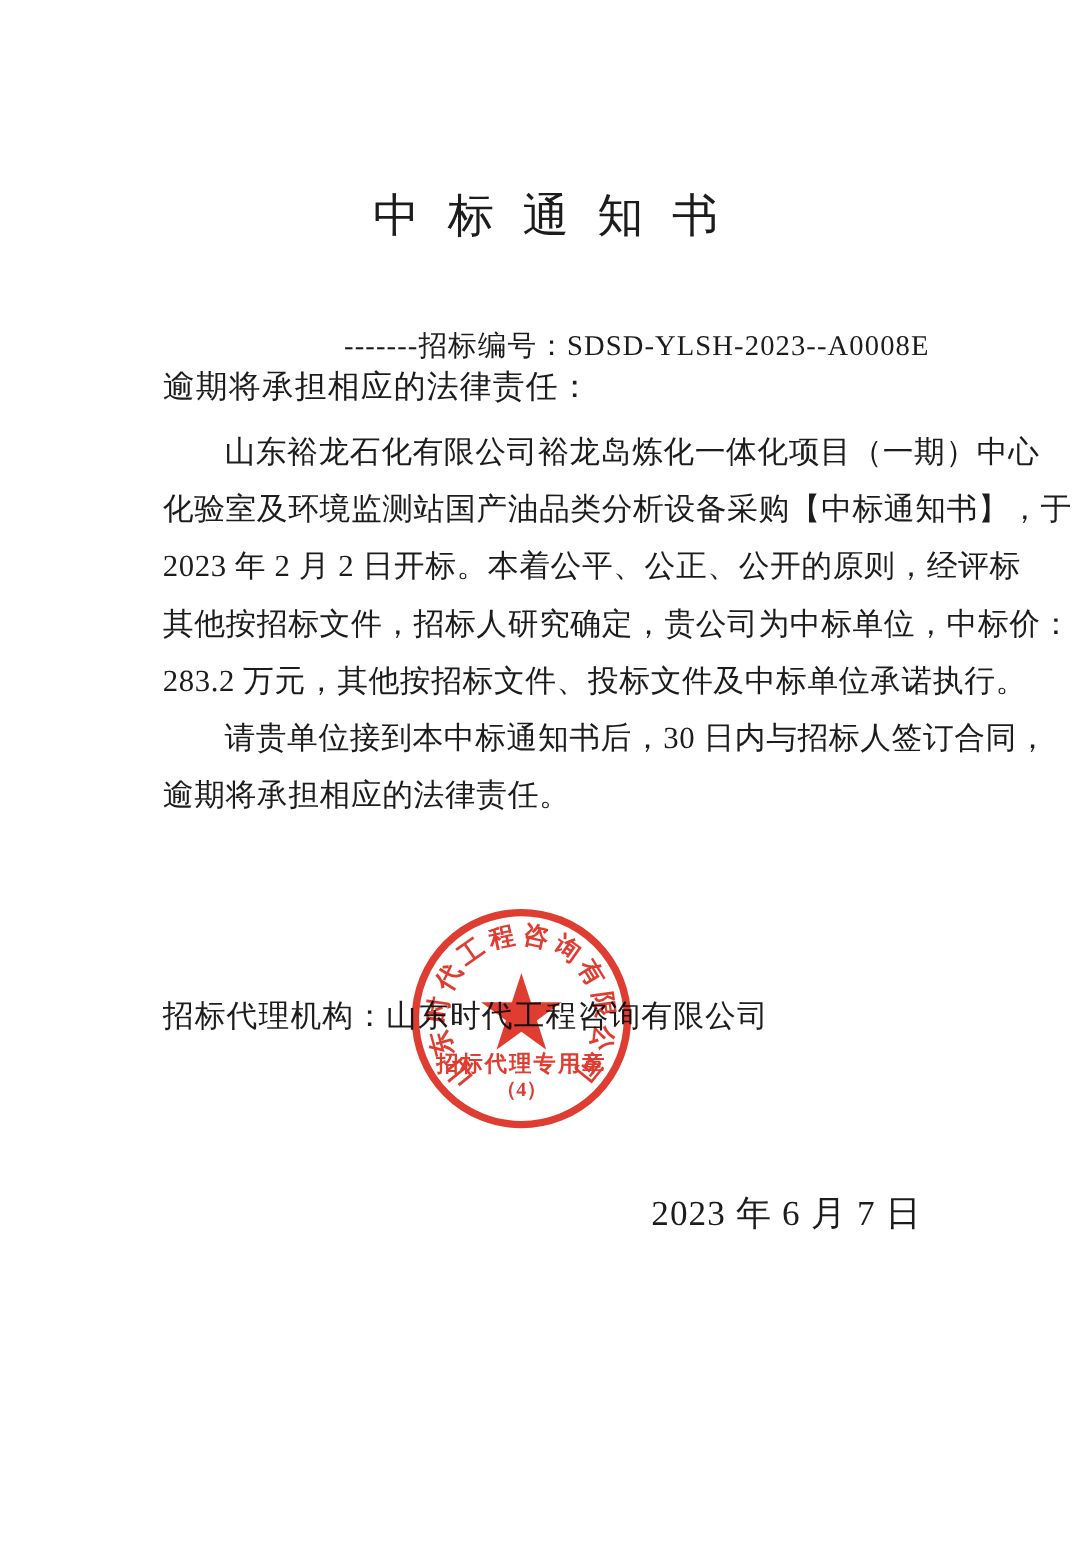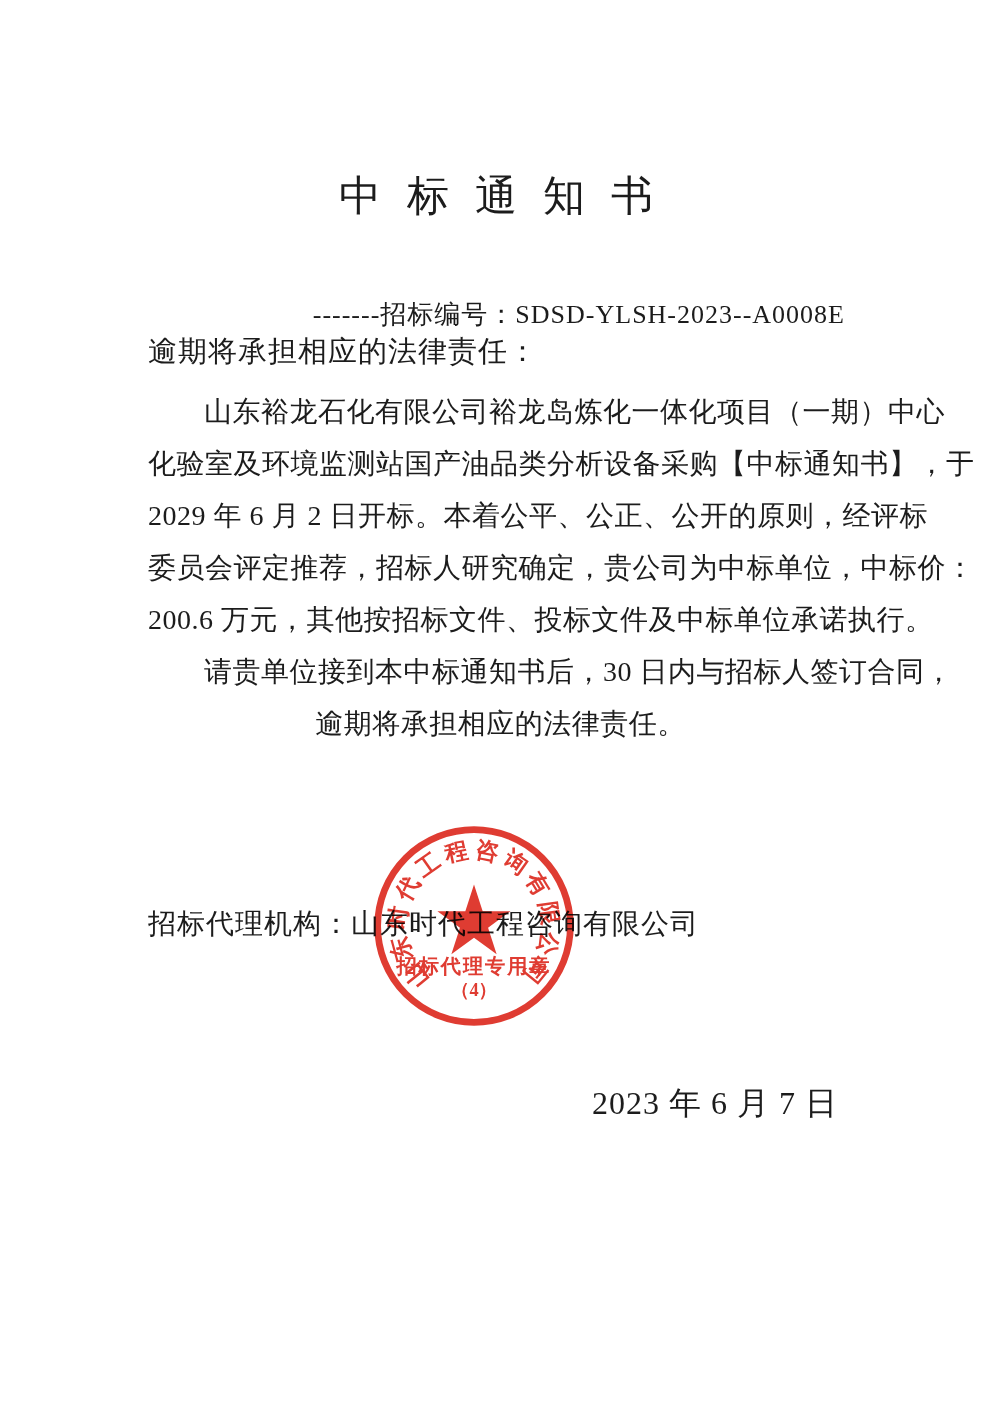--- a/index.html
+++ b/index.html
@@ -40,21 +40,20 @@
     position:absolute;
     top:386px;left:148px;
     width:705px;
   }
   .body-line{
     height:52px;
     line-height:52px;
     font-size:28px;
     letter-spacing:0.5px;
     white-space:nowrap;
-    text-align:center;
   }
   .body-line.indent{ text-indent:2em; }
   .agency-line{
     position:absolute;
     top:905px;left:148px;
     font-size:28px;
     letter-spacing:1px;
     white-space:nowrap;
     z-index:1;
   }
@@ -110,23 +109,23 @@
 
   <div class="title">中标通知书</div>
 
   <div class="bid-line">-------招标编号：SDSD-YLSH-2023--A0008E</div>
 
   <div class="addressee">逾期将承担相应的法律责任：</div>
 
   <div class="body-block">
     <div class="body-line indent">山东裕龙石化有限公司裕龙岛炼化一体化项目（一期）中心</div>
     <div class="body-line">化验室及环境监测站国产油品类分析设备采购【中标通知书】，于</div>
-    <div class="body-line">2029 年 6 月 2 日开标。本着公平、公正、公开的原则，经评标</div>
-    <div class="body-line">委员会评定推荐，招标人研究确定，贵公司为中标单位，中标价：</div>
-    <div class="body-line">200.6 万元，其他按招标文件、投标文件及中标单位承诺执行。</div>
+    <div class="body-line">2023 年 2 月 2 日开标。本着公平、公正、公开的原则，经评标</div>
+    <div class="body-line">其他按招标文件，招标人研究确定，贵公司为中标单位，中标价：</div>
+    <div class="body-line">283.2 万元，其他按招标文件、投标文件及中标单位承诺执行。</div>
     <div class="body-line indent">请贵单位接到本中标通知书后，30 日内与招标人签订合同，</div>
     <div class="body-line">逾期将承担相应的法律责任。</div>
   </div>
 
   <div class="agency-line">招标代理机构：山东时代工程咨询有限公司</div>
 
   <div class="stamp">
     <svg viewBox="0 0 220 220" xmlns="http://www.w3.org/2000/svg">
       <defs>
         <path id="arcPath" d="M 64.4,164.4 A 71,71 0 1,1 155.6,164.4"></path>

